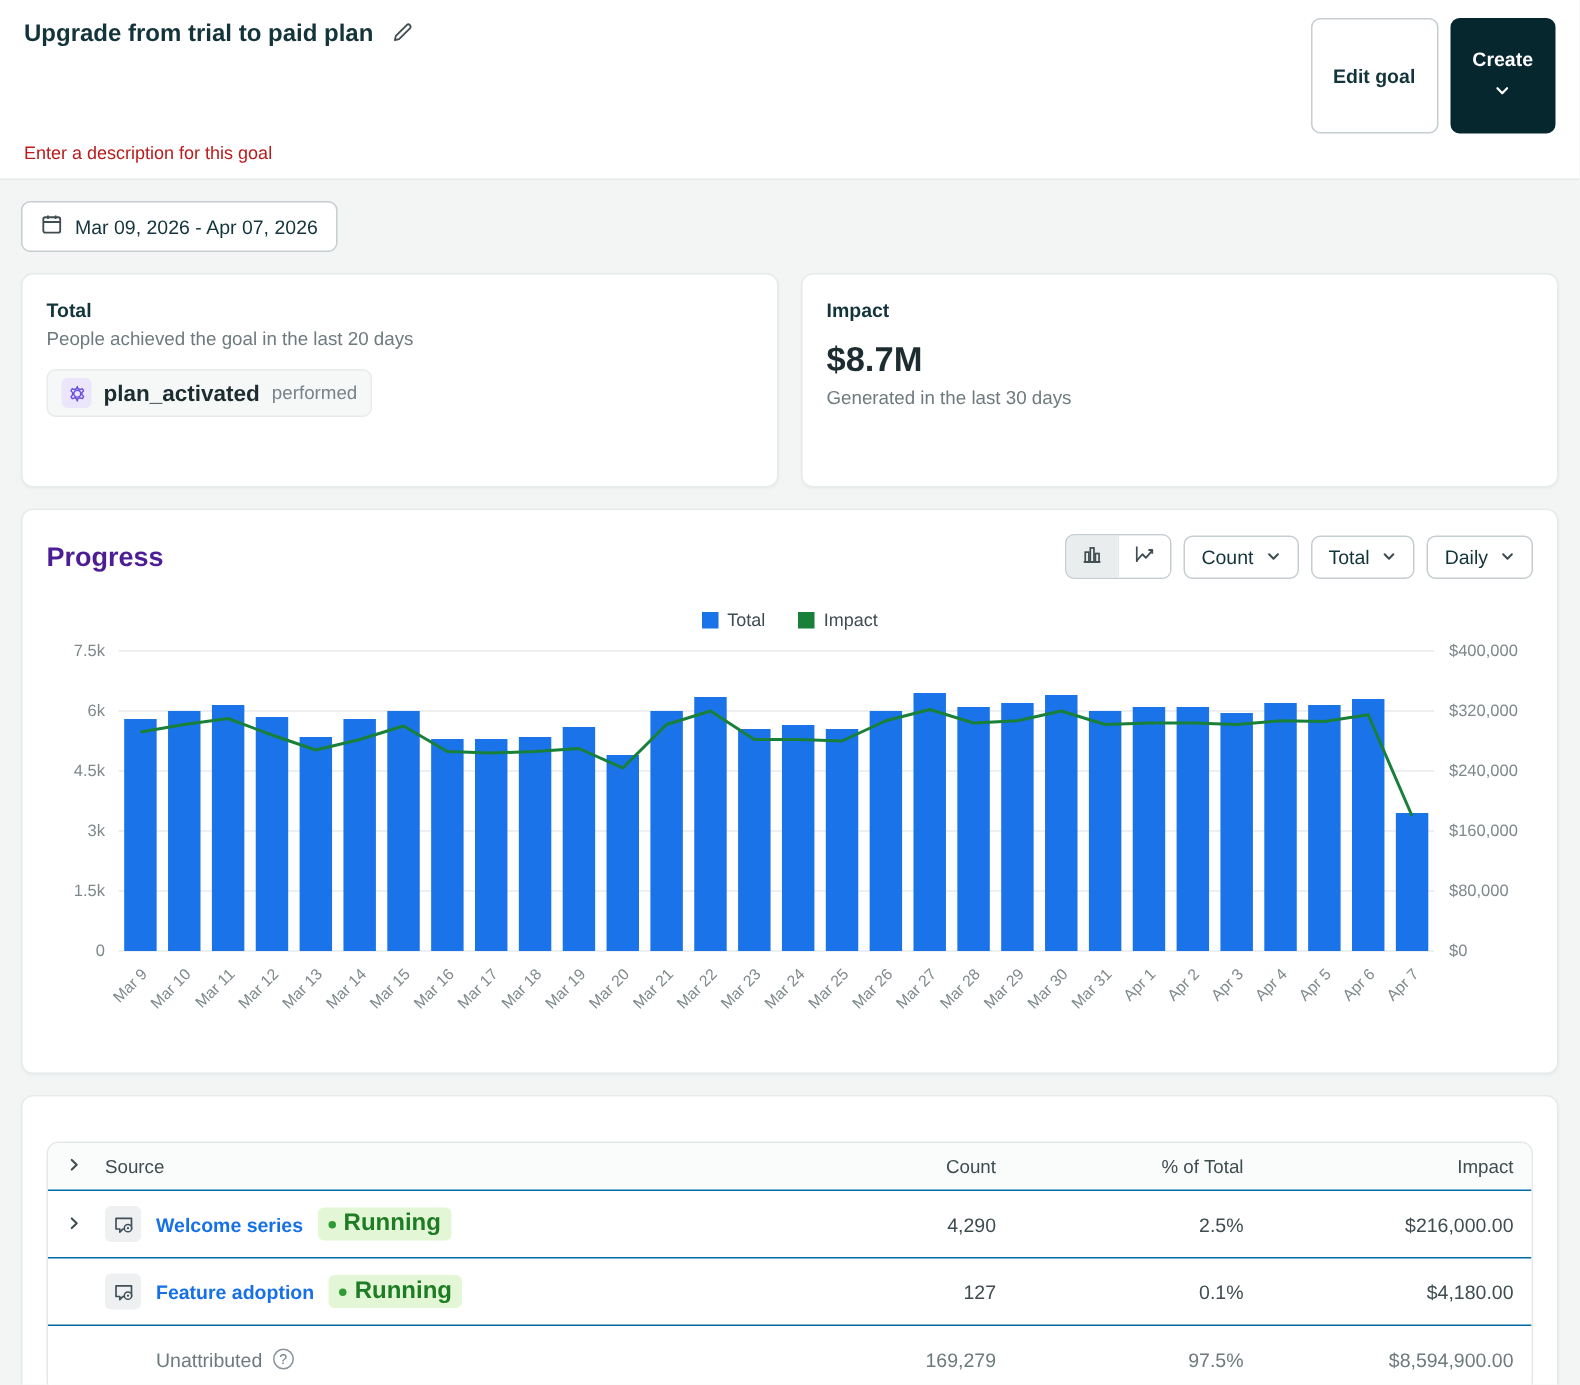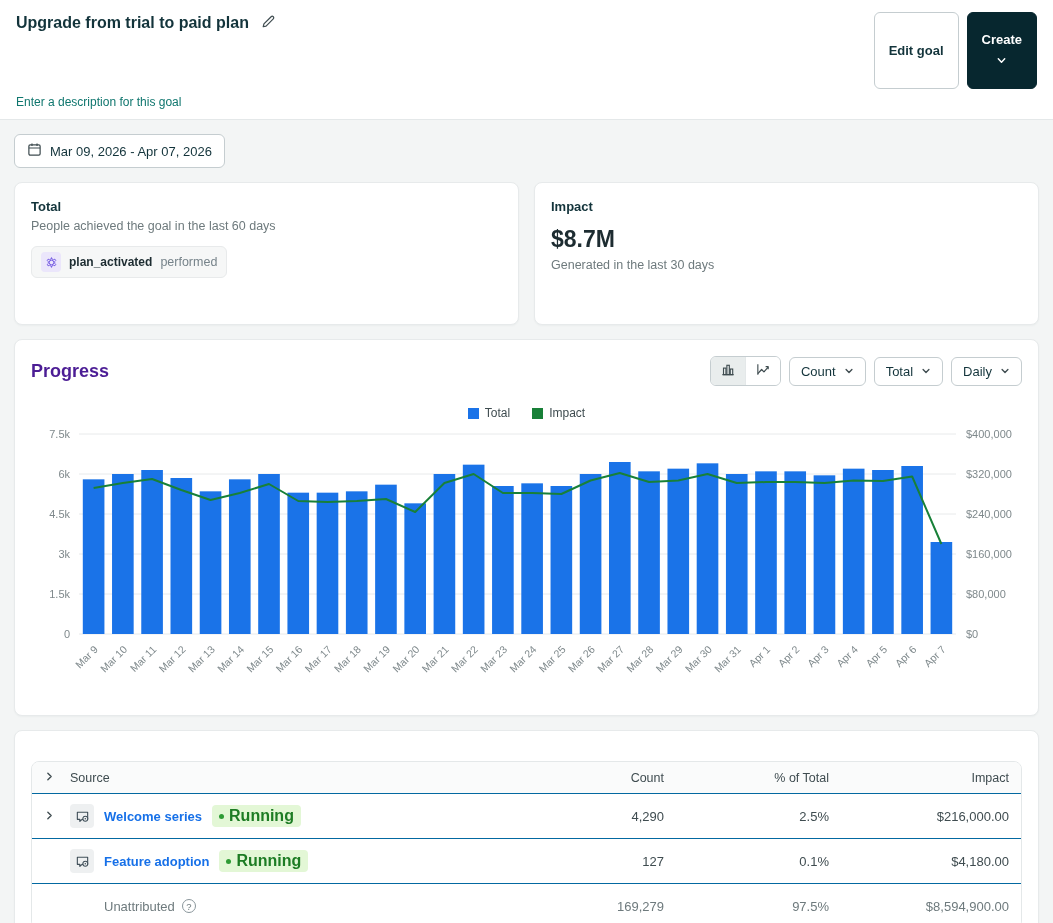--- a/index.html
+++ b/index.html
@@ -12,21 +12,21 @@
   }
   
   .page-header {
     background:#fff; border-bottom:1px solid #e4e8e9;
     padding:12px 16px 10px;
   }
   .page-header-row { display:flex; justify-content:space-between; align-items:flex-start; }
   .title-wrap { display:flex; align-items:center; gap:10px; }
   .page-title { font-size:16px; font-weight:bold; color:#13343b; }
   .icon-btn { background:none; border:none; cursor:pointer; color:#3f4c50; display:inline-flex; padding:2px; }
-  .page-subtitle { font-size:12px; color:#0f766e; margin-top:6px; }
+  .page-subtitle { font-size:12px; color:#b91c1c; margin-top:6px; }
   .header-actions { display:flex; gap:8px; }
   .btn {
     font-family:"Liberation Sans",sans-serif;
     font-size:13px; font-weight:bold; color:#13343b;
     background:#fff; border:1px solid #c5cdd0; border-radius:6px;
     padding:19px 14px; cursor:pointer; display:inline-flex; align-items:center; gap:7px;
   }
   .btn-dark { background:#07272f; border-color:#07272f; color:#fff;flex-direction:column; }
   
   .content { padding:14px; }
@@ -46,21 +46,21 @@
   .metric-value { font-size:23px; font-weight:bold; color:#1d2c31; margin-top:12px; }
   .metric-desc { font-size:12.5px; color:#6e7a7d; margin-top:5px; }
   .event-chip {
     display:inline-flex; align-items:center; gap:8px; margin-top:13px;
     background:#f6f7f7; border:1px solid #e8eaeb; border-radius:6px; padding:5px 9px;
   }
   .event-chip-icon {
     width:20px; height:20px; border-radius:4px; background:#ebe6fb;
     color:#6a4ee0; font-size:12px; display:flex; align-items:center; justify-content:center;
   }
-  .event-name { font-weight:bold; font-size:12px; color:#1d2c31; }
+  .event-name { font-weight:bold; font-size:15px; color:#1d2c31; }
   .event-suffix { font-size:12.5px; color:#76838a; }
   
   .progress-card { margin-top:14px; }
   .progress-head { display:flex; justify-content:space-between; align-items:center; }
   .section-title { font-size:18px; font-weight:bold; color:#4c1d95; }
   .chart-controls { display:flex; gap:8px; align-items:center; }
   .seg-control { display:flex; border:1px solid #c5cdd0; border-radius:6px; overflow:hidden; background:#fff; }
   .seg-btn { padding:5px 9px; background:#fff; border:none; cursor:pointer; color:#3f4c50; display:flex; align-items:center; }
   .seg-btn.active { background:#e9eded; }
   .seg-btn + .seg-btn { border-left:1px solid #e4e8e9; }
@@ -148,21 +148,21 @@
           <path d="M2 6.4h12M5.3 1.7v2.6M10.7 1.7v2.6" stroke="#3f4c50" stroke-width="1.3" fill="none"></path>
         </svg>
     </span>
     <span>Mar 09, 2026 - Apr 07, 2026</span>
   </button>
 
   
   <div class="cards-row">
     <div class="card summary-card">
       <div class="card-label">Total</div>
-      <div class="metric-desc">People achieved the goal in the last 60 days</div>
+      <div class="metric-desc">People achieved the goal in the last 20 days</div>
       <div class="event-chip">
         <span class="event-chip-icon">
           <svg width="13" height="13" viewBox="0 0 16 16">
               <path d="M8 5.2a2.8 2.8 0 1 0 0 5.6 2.8 2.8 0 0 0 0-5.6zm0-3.2.6 1.9a4.6 4.6 0 0 1 1.7.7l1.9-.7 1 1.7-1.4 1.4c.2.6.2 1.3 0 1.9l1.4 1.4-1 1.7-1.9-.7a4.6 4.6 0 0 1-1.7.7L8 14l-.6-1.9a4.6 4.6 0 0 1-1.7-.7l-1.9.7-1-1.7 1.4-1.4a4.7 4.7 0 0 1 0-1.9L2.8 5.6l1-1.7 1.9.7a4.6 4.6 0 0 1 1.7-.7z" fill="none" stroke="currentColor" stroke-width="1.1" stroke-linejoin="round"></path>
             </svg>
         </span>
         <span class="event-name">plan_activated</span>
         <span class="event-suffix">performed</span>
       </div>
     </div>

